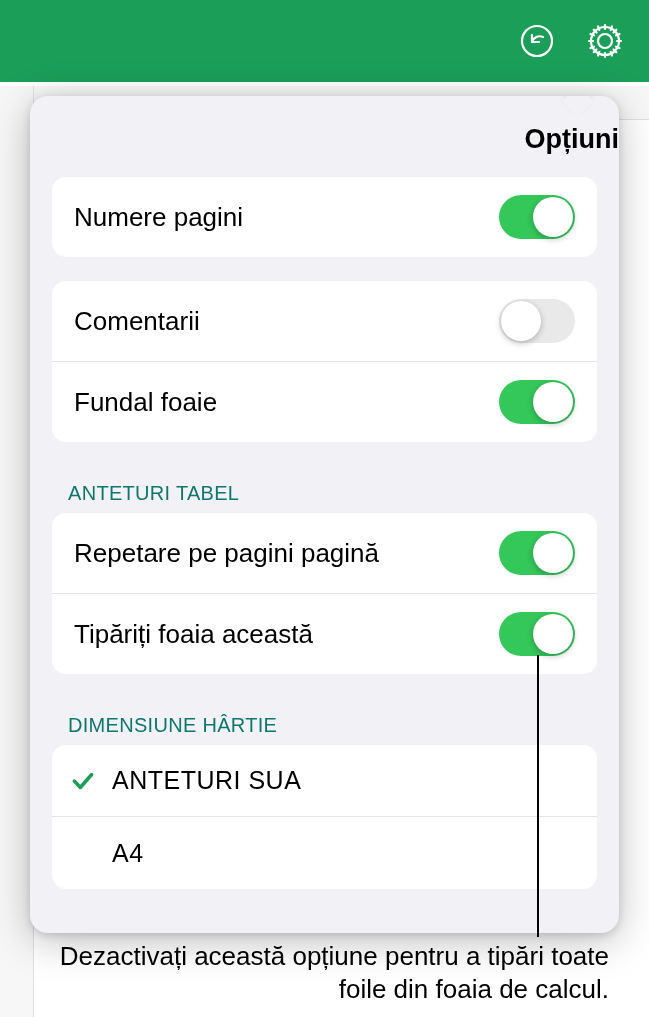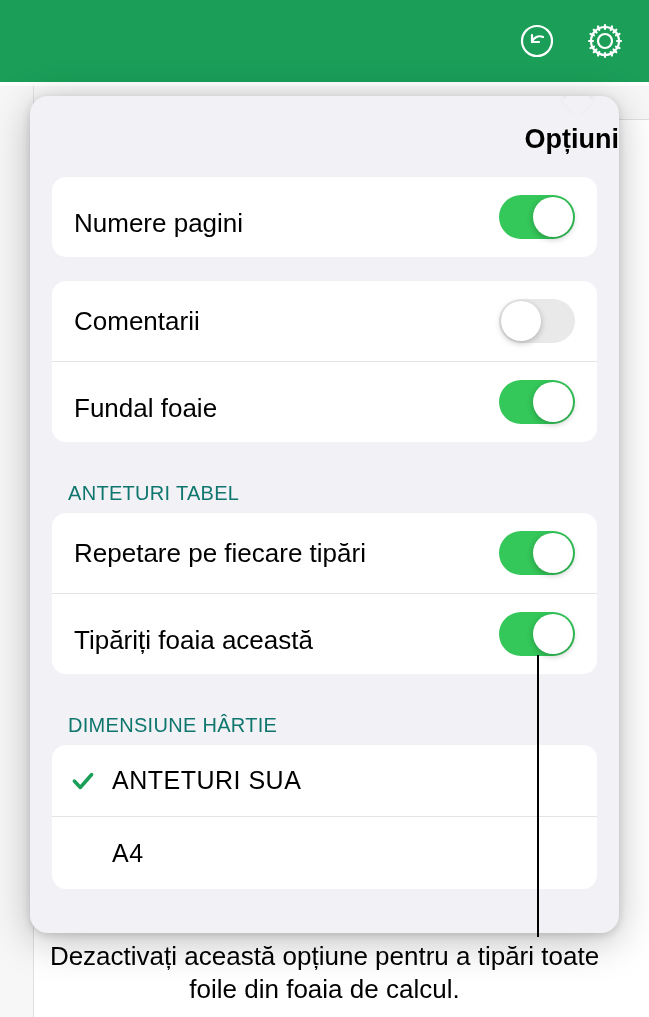--- a/index.html
+++ b/index.html
@@ -115,21 +115,20 @@
     .row {
       display: flex;
       align-items: center;
       justify-content: space-between;
       padding: 18px 22px 18px 22px;
       min-height: 72px;
       border-bottom: 1px solid #e4e4e7;
     }
     .row:last-child {
       border-bottom: none;
-      align-items: flex-end;
     }
     .row-label {
       font-size: 26px;
       color: #000;
       font-weight: 400;
     }
     .toggle {
       width: 76px;
       height: 44px;
       border-radius: 22px;
@@ -195,21 +194,21 @@
       height: 282px;
       background: #000;
     }
     .callout-text {
       position: absolute;
       top: 940px;
       left: 40px;
       right: 40px;
       font-size: 26px;
       color: #000;
-      text-align: center;
+      text-align: right;
       line-height: 1.28;
     }
   </style>
 </head>
 <body>
 
 <div class="toolbar">
   <div class="toolbar-icon">
     <svg viewBox="0 0 36 36" fill="none" stroke="#fff" stroke-width="2.2">
       <circle cx="18" cy="18" r="15"></circle>
@@ -272,21 +271,21 @@
       <span class="row-label">Fundal foaie</span>
       <div class="toggle on">
         <div class="toggle-knob"></div>
       </div>
     </div>
   </div>
 
   <div class="section-header">ANTETURI TABEL</div>
   <div class="section">
     <div class="row">
-      <span class="row-label">Repetare pe fiecare tipări</span>
+      <span class="row-label">Repetare pe pagini pagină</span>
       <div class="toggle on">
         <div class="toggle-knob"></div>
       </div>
     </div>
     <div class="row">
       <span class="row-label">Tipăriți foaia această</span>
       <div class="toggle on">
         <div class="toggle-knob"></div>
       </div>
     </div>

